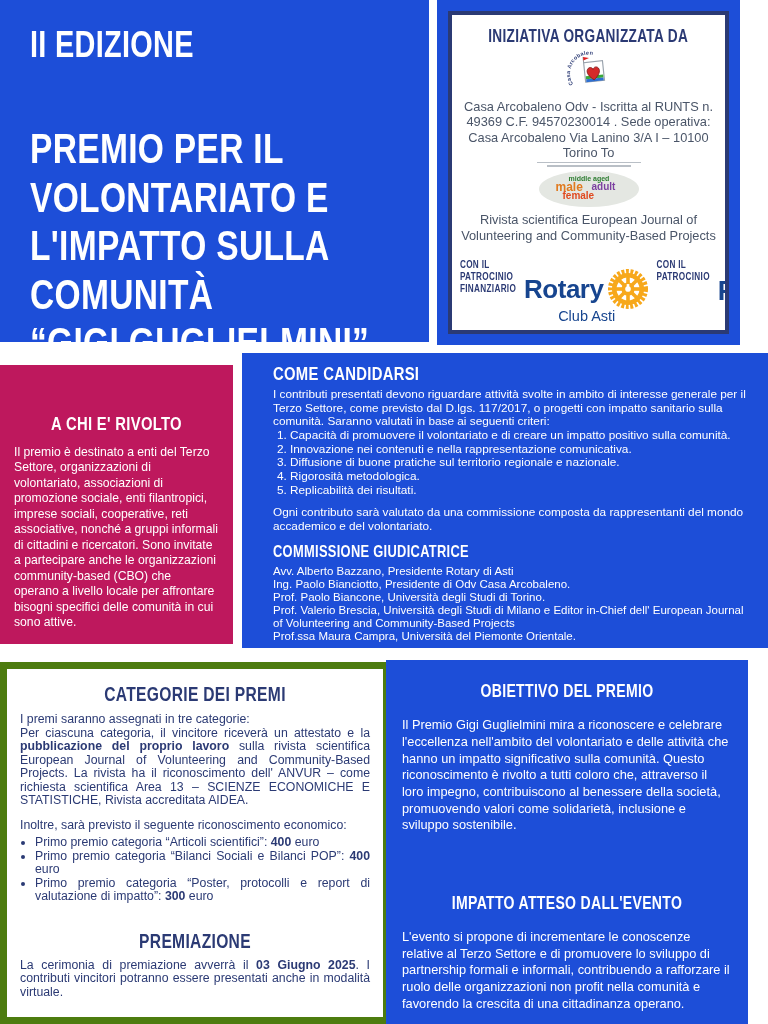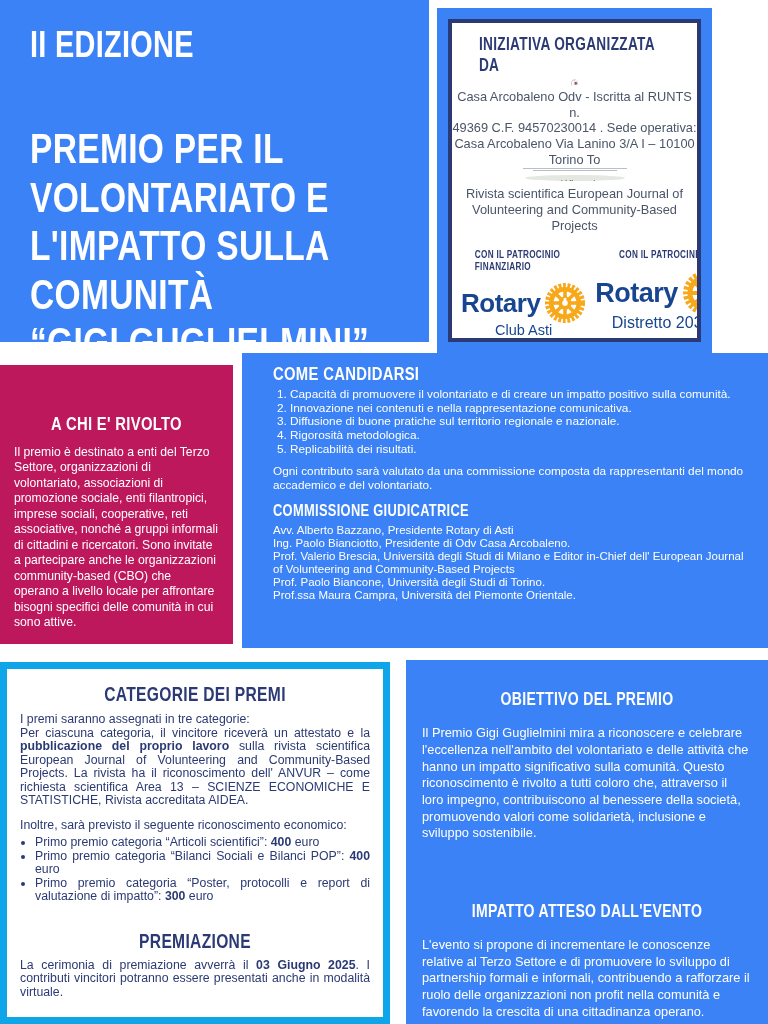--- a/index.html
+++ b/index.html
@@ -1,46 +1,46 @@
 <!DOCTYPE html>
 <html><head>
 <meta charset="utf-8">
 <style>
   html,body{margin:0;padding:0;background:#ffffff;}
   #canvas{position:relative;width:768px;height:1024px;background:#ffffff;overflow:hidden;
           font-family:"Liberation Sans","DejaVu Sans",sans-serif;}
-  .navy-bg{background:#3b82f6;}
+  .navy-bg{background:#1d4ed8;}
   .abs{position:absolute;}
 
   
   .cd{font-weight:700;transform:scaleX(.78);transform-origin:center;letter-spacing:.4px;}
   .cd-l{transform-origin:left center;}
 
   
   #top-left{left:0;top:0;width:429px;height:342px;color:#fff;padding:24px 0 0 30px;box-sizing:border-box;}
   #edition{font-size:37px;white-space:pre;}
   #main-title{font-size:43px;line-height:1.13;white-space:pre;margin-top:58px;}
 
   
-  #top-right{left:437px;top:8px;width:275px;height:345px;box-sizing:border-box;padding:11px;}
+  #top-right{left:437px;top:0;width:303px;height:345px;box-sizing:border-box;padding:11px;}
   #org-card{background:#fff;border:4px solid #2b3a74;width:100%;height:100%;box-sizing:border-box;
             display:flex;flex-direction:column;align-items:center;overflow:hidden;padding-top:11px;}
   #org-heading{color:#2b3a74;font-size:17.5px;}
   .ca-logo{width:62px;height:62px;margin:3px auto 2px;}
   #org-address{color:#4a5568;font-size:12.8px;line-height:1.22;text-align:center;white-space:pre-line;}
   .fineprint{width:104px;height:2px;background:#b9bfc6;margin:1px auto;}
   .cloud{position:relative;width:100px;height:48px;border-radius:50%;background:#e4e7e2;margin:3px auto 2px;overflow:hidden;}
   .cloud span{position:absolute;font-weight:700;line-height:1;}
   .cw0{top:4px;left:30px;font-size:7px;color:#2e7d32;}
   .cw1{top:10px;left:17px;font-size:12px;color:#e07a1f;}
   .cw2{top:11px;left:53px;font-size:10px;color:#7b3fa0;}
   .cw3{top:20px;left:24px;font-size:10px;color:#e0491f;}
   #org-journal{color:#4a5568;font-size:12.8px;line-height:1.25;text-align:center;white-space:pre-line;margin-top:3px;}
   #patronage-row{display:flex;width:100%;margin-top:14px;}
-  .pat-col{flex:1;display:flex;flex-direction:column;align-items:center;padding-left:9px;}
+  .pat-col{flex:1;display:flex;flex-direction:row;align-items:flex-start;}
   .pat-label{color:#2b3a74;font-size:10.5px;}
   .rotary{display:flex;flex-direction:column;align-items:center;margin-top:10px;}
   .r-main{display:flex;align-items:center;gap:4px;}
   .r-word{color:#17458f;font-weight:700;font-size:26px;letter-spacing:-.5px;}
   .r-sub{color:#17458f;font-size:14.5px;margin-top:-2px;}
   .gear{width:42px;height:42px;}
 
   
   #audience{left:0;top:365px;width:233px;height:279px;background:#be185d;color:#fff;
             box-sizing:border-box;padding:48px 14px 0 14px;}
@@ -52,33 +52,33 @@
          box-sizing:border-box;padding:10px 12px 0 31px;font-size:11.8px;line-height:1.16;}
   #apply h2{margin:0 0 3px 0;font-size:19px;}
   #apply p{margin:0 0 8px 0;}
   #apply ol{margin:0 0 9px 0;padding-left:17px;}
   #apply a{color:#fff;text-decoration:underline;}
   #jury-heading{margin:4px 0 4px 0 !important;font-size:16.5px !important;}
   #jury-list{font-size:11.5px;line-height:1.14;}
   #jury-list div{margin:0;}
 
   
-  #categories{left:0;top:662px;width:390px;height:362px;background:#fff;border:7px solid #0ea5e9;
+  #categories{left:0;top:662px;width:390px;height:362px;background:#fff;border:7px solid #4d7c0f;
               box-sizing:border-box;color:#2b3a74;padding:12px 13px 0 13px;font-size:12.3px;line-height:1.1;}
   #categories h2{margin:2px 0 8px 0;font-size:20px;text-align:center;}
   #categories p{margin:0 0 11px 0;}
   #categories ol{margin:0 0 11px 0;padding-left:17px;}
   #categories ul{margin:0;padding-left:15px;}
   #categories li{text-align:justify;}
   .just{text-align:justify;}
   #premiazione-heading{margin:26px 0 7px 0 !important;font-size:20px;text-align:center;}
 
   
-  #right-col{left:406px;top:660px;width:362px;height:364px;color:#fff;
-             box-sizing:border-box;padding:28px 16px 0 16px;font-size:12.8px;line-height:1.3;}
+  #right-col{left:386px;top:660px;width:362px;height:364px;color:#fff;
+             box-sizing:border-box;padding:20px 16px 0 16px;font-size:12.8px;line-height:1.3;}
   #right-col h2{margin:0 0 14px 0;font-size:18px;text-align:center;}
   #impact-heading{margin:58px 0 14px 0 !important;}
   #right-col p{margin:0;}
 </style>
 </head>
 <body>
 
 <div id="canvas">
 
   <div id="top-left" class="abs navy-bg">
@@ -179,34 +179,35 @@
     </div>
   </div>
 
   <div id="audience" class="abs">
     <h2 class="cd">A CHI E' RIVOLTO</h2>
     <p>Il premio è destinato a enti del Terzo Settore, organizzazioni di volontariato, associazioni di promozione sociale, enti filantropici, imprese sociali, cooperative, reti associative, nonché a gruppi informali di cittadini e ricercatori. Sono invitate a partecipare anche le organizzazioni community-based (CBO) che operano a livello locale per affrontare bisogni specifici delle comunità in cui sono attive.</p>
   </div>
 
   <div id="apply" class="abs navy-bg">
     <h2 class="cd cd-l">COME CANDIDARSI</h2>
+    <p style="margin-bottom:0">I contributi presentati devono riguardare attività svolte in ambito di interesse generale per il Terzo Settore, come previsto dal D.lgs. 117/2017, o progetti con impatto sanitario sulla comunità. Saranno valutati in base ai seguenti criteri:</p>
     <ol>
       <li>Capacità di promuovere il volontariato e di creare un impatto positivo sulla comunità.</li>
       <li>Innovazione nei contenuti e nella rappresentazione comunicativa.</li>
       <li>Diffusione di buone pratiche sul territorio regionale e nazionale.</li>
       <li>Rigorosità metodologica.</li>
       <li>Replicabilità dei risultati.</li>
     </ol>
     <p>Ogni contributo sarà valutato da una commissione composta da rappresentanti del mondo accademico e del volontariato.</p>
     <h2 id="jury-heading" class="cd cd-l">COMMISSIONE GIUDICATRICE</h2>
     <div id="jury-list">
       <div>Avv. Alberto Bazzano, Presidente Rotary di Asti</div>
       <div>Ing. Paolo Bianciotto, Presidente di Odv Casa Arcobaleno.</div>
+      <div>Prof. Paolo Biancone, Università degli Studi di Torino.</div>
       <div>Prof. Valerio Brescia, Università degli Studi di Milano e Editor in-Chief dell' European Journal of Volunteering and Community-Based Projects</div>
-      <div>Prof. Paolo Biancone, Università degli Studi di Torino.</div>
       <div>Prof.ssa Maura Campra, Università del Piemonte Orientale.</div>
     </div>
   </div>
 
   <div id="categories" class="abs">
     <h2 class="cd">CATEGORIE DEI PREMI</h2>
     <p style="margin-bottom:0">I premi saranno assegnati in tre categorie:</p>
     <p class="just">
       <span>Per ciascuna categoria, il vincitore riceverà un attestato e la </span><b>pubblicazione del proprio lavoro</b><span> sulla rivista scientifica European Journal of Volunteering and Community-Based Projects. La rivista ha il riconoscimento dell' ANVUR – come richiesta scientifica Area 13 – SCIENZE ECONOMICHE E STATISTICHE, Rivista accreditata AIDEA.</span>
     </p>

